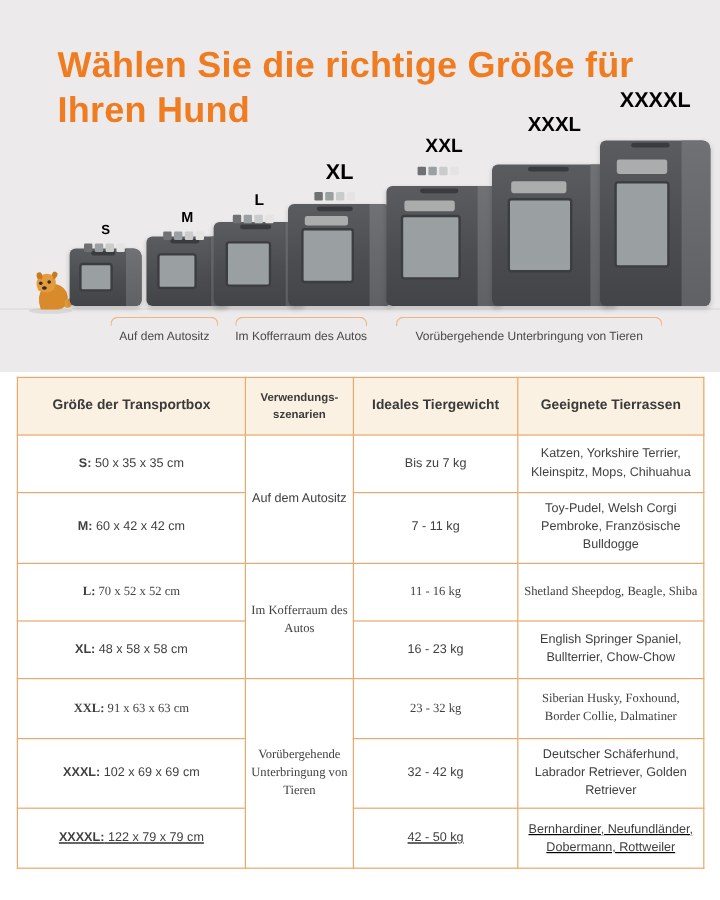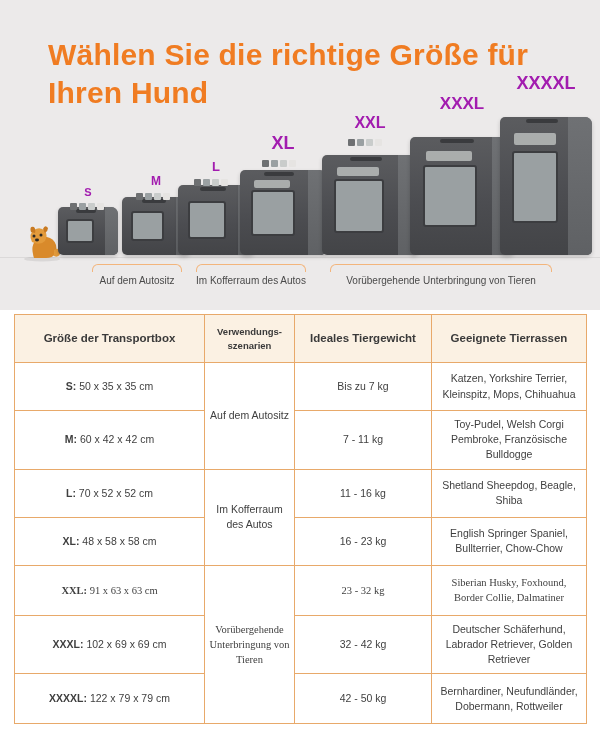--- a/index.html
+++ b/index.html
@@ -77,21 +77,21 @@
     opacity: .85;
   }
   .crate .handle {
     position: absolute;
     height: 4px;
     background: #3a3b3e;
     border-radius: 2px;
   }
   .crate-label {
     position: absolute;
-    color: #a21caf;
+    color: #000000;
     font-weight: bold;
     text-align: center;
   }
   .swatches {
     position: absolute;
     display: flex;
     gap: 2px;
   }
   .swatches i {
     display: block;
@@ -312,21 +312,21 @@
           <td>Bis zu 7 kg</td>
           <td>Katzen, Yorkshire Terrier, Kleinspitz, Mops, Chihuahua</td>
         </tr>
         <tr style="height:52px;">
           <td class="size-cell">
             <b>M:</b><span> 60 x 42 x 42 cm</span>
           </td>
           <td>7 - 11 kg</td>
           <td>Toy-Pudel, Welsh Corgi Pembroke, Französische Bulldogge</td>
         </tr>
-        <tr style="height:48px;">
+        <tr style="height:48px;font-family:Liberation Serif, serif;">
           <td class="size-cell">
             <b>L:</b><span> 70 x 52 x 52 cm</span>
           </td>
           <td class="scenario" rowspan="2">Im Kofferraum des Autos</td>
           <td>11 - 16 kg</td>
           <td>Shetland Sheepdog, Beagle, Shiba</td>
         </tr>
         <tr style="height:48px;">
           <td class="size-cell">
             <b>XL:</b><span> 48 x 58 x 58 cm</span>
@@ -342,21 +342,21 @@
           <td>23 - 32 kg</td>
           <td>Siberian Husky, Foxhound, Border Collie, Dalmatiner</td>
         </tr>
         <tr style="height:56px;">
           <td class="size-cell">
             <b>XXXL:</b><span> 102 x 69 x 69 cm</span>
           </td>
           <td>32 - 42 kg</td>
           <td>Deutscher Schäferhund, Labrador Retriever, Golden Retriever</td>
         </tr>
-        <tr style="height:50px;">
+        <tr style="height:50px;text-decoration:underline;">
           <td class="size-cell">
             <b>XXXXL:</b><span> 122 x 79 x 79 cm</span>
           </td>
           <td>42 - 50 kg</td>
           <td>Bernhardiner, Neufundländer, Dobermann, Rottweiler</td>
         </tr>
       </tbody>
     </table>
   </div>
 

